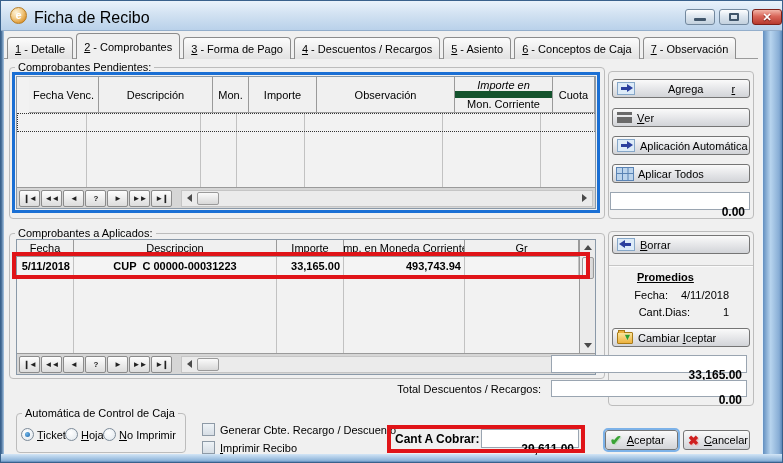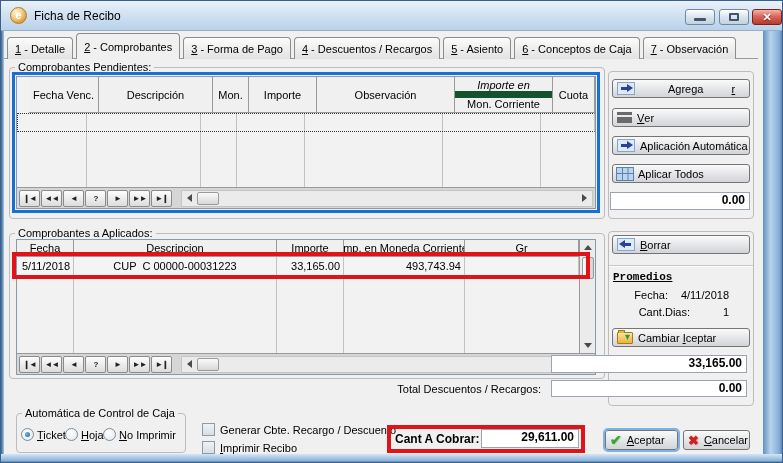--- a/index.html
+++ b/index.html
@@ -8,21 +8,21 @@
     background:#f0f0f0;border:1px solid #39618c;box-sizing:border-box;}
   *,*:before,*:after{box-sizing:border-box;}
 
   
   .titlebar{position:absolute;left:0;top:0;width:100%;height:30px;
     background:linear-gradient(180deg,#e9f2fb 0%,#d2e2f2 45%,#b9d1ea 100%);
     border-bottom:1px solid #93aecb;}
   .app-icon{position:absolute;left:9px;top:6px;width:17px;height:17px;border-radius:50%;
     background:radial-gradient(circle at 35% 30%,#fdf3da 0%,#f3cf8e 40%,#e09b37 75%,#c27d1f 100%);
     border:1px solid #b57c24;color:#fff;font-weight:bold;font-size:11px;line-height:15px;text-align:center;}
-  .title-text{position:absolute;left:33px;top:8px;font-size:12px;}
+  .title-text{position:absolute;left:33px;top:8px;font-size:16px;}
   .tb-btn{position:absolute;top:8px;width:30px;height:16px;border:1px solid #72889e;border-radius:3px;
     background:linear-gradient(#fdfeff,#dde6ef 45%,#c3d1de);display:flex;align-items:center;justify-content:center;}
   .tb-min{left:684px;} .tb-max{left:718px;}
   .tb-close{left:751px;background:linear-gradient(#f2b5a8,#d9675a 45%,#b83a2e);border-color:#7c2019;}
   .glyph-min{width:12px;height:3px;background:#41566b;border-radius:1px;margin-top:5px;}
   .glyph-max{width:10px;height:8px;border:2px solid #41566b;border-radius:1px;}
   .glyph-close{color:#fff;font-weight:bold;font-size:11px;text-shadow:0 1px 1px #6b150f;}
   .border-right{position:absolute;right:0;top:30px;width:20px;height:425px;
     background:linear-gradient(90deg,#628fc0 0%,#b7d4ee 40%,#87add5 85%,#5d87b8 100%);border-left:1px solid #e8f2fb;}
   .border-bottom{position:absolute;left:0;bottom:0;width:783px;height:8px;
@@ -72,21 +72,21 @@
   .htrack{flex:1;}
   .vscroll{width:16px;border-left:1px solid #9a9a9a;background:#ebebeb;display:flex;flex-direction:column;align-items:center;}
   .vthumb{width:12px;height:22px;margin-top:2px;background:linear-gradient(90deg,#fafafa,#d4d4d4);border:1px solid #9a9a9a;border-radius:2px;}
   .vfill{flex:1;}
 
   
   .btn{position:absolute;height:19px;border:1px solid #757575;border-radius:3px;
     background:linear-gradient(#fafafa,#e2e3e6 60%,#d2d4d8);display:flex;align-items:center;padding-left:4px;white-space:pre;}
   .btn .ic{margin-right:5px;flex:none;}
   .field{position:absolute;background:#fff;border:1px solid #9aa5b1;text-align:right;
-    font-weight:bold;font-size:12px;padding:0 4px 0 2px;}
+    font-weight:bold;font-size:12px;padding:12px 4px 0 2px;}
   .icon-arrow{width:18px;height:13px;background:#ddebf8;border:1px solid #86a7c8;position:relative;}
   .icon-arrow:after{content:"";position:absolute;left:3px;top:4px;width:8px;height:3px;background:#2b3f9e;}
   .icon-arrow.right:before{content:"";position:absolute;right:1px;top:1px;
     border-top:4px solid transparent;border-bottom:4px solid transparent;border-left:6px solid #2b3f9e;}
   .icon-arrow.left:before{content:"";position:absolute;left:1px;top:1px;
     border-top:4px solid transparent;border-bottom:4px solid transparent;border-right:6px solid #2b3f9e;}
   .icon-arrow.left:after{left:auto;right:3px;}
   .icon-list{width:15px;height:11px;border-top:3px solid #6a6a6a;border-bottom:3px solid #6a6a6a;position:relative;}
   .icon-list:after{content:"";position:absolute;left:0;top:2px;width:100%;height:3px;background:#6a6a6a;}
   .icon-grid{width:16px;height:12px;
@@ -229,21 +229,21 @@
           <div>Importe</div>
           <div>Imp. en Moneda Corriente</div>
           <div>Gr</div>
         </div>
         <div class="gbody" style="grid-template-columns:57px 203px 67px 121px 1fr;">
           <div></div>
             <div></div>
             <div></div>
             <div></div>
             <div style="border-right:none;"></div>
-          <div class="drow" style="grid-template-columns:57px 203px 67px 121px 1fr;">
+          <div class="drow" style="grid-template-columns:57px 203px 67px 121px 1fr;font-weight:bold;">
             <div class="cell-r">5/11/2018</div>
             <div class="cell-l">CUP  C 00000-00031223</div>
             <div class="cell-r">33,165.00</div>
             <div class="cell-r">493,743.94</div>
             <div style="border-right:none;"></div>
           </div>
         </div>
       </div>
       <div class="vscroll">
         <div class="sarrow">
@@ -278,21 +278,21 @@
   </div>
 
   <div class="ann" style="left:11px;top:251px;width:578px;height:27px;border:4px solid #e01418;"></div>
 
   <div class="groupbox" style="left:607px;top:230px;width:146px;height:175px;"></div>
   <div class="btn" style="left:611px;top:234px;width:138px;">
     <span class="ic icon-arrow left"></span>
     <span></span><span class="u">B</span><span>orrar</span>
   </div>
   <div class="sep" style="left:608px;top:264px;width:144px;"></div>
-  <div class="promedios" style="left:612px;top:270px;font-family:Liberation Mono, monospace;">Promedios</div>
+  <div class="promedios" style="left:636px;top:270px;">Promedios</div>
   <div class="lbl" style="left:607px;top:288px;width:60px;text-align:right;">Fecha:</div>
   <div class="lbl" style="left:670px;top:288px;width:58px;text-align:right;">4/11/2018</div>
   <div class="lbl" style="left:607px;top:305px;width:60px;text-align:right;margin-left:22px;">Cant.Dias:</div>
   <div class="lbl" style="left:670px;top:305px;width:58px;text-align:right;">1</div>
   <div class="btn" style="left:611px;top:327px;width:138px;">
     <span class="ic icon-folder"></span>
     <span>Cambiar </span><span class="u">I</span><span>ceptar</span>
   </div>
   <div class="field" style="left:550px;top:354px;width:196px;height:18px;">33,165.00</div>
 

